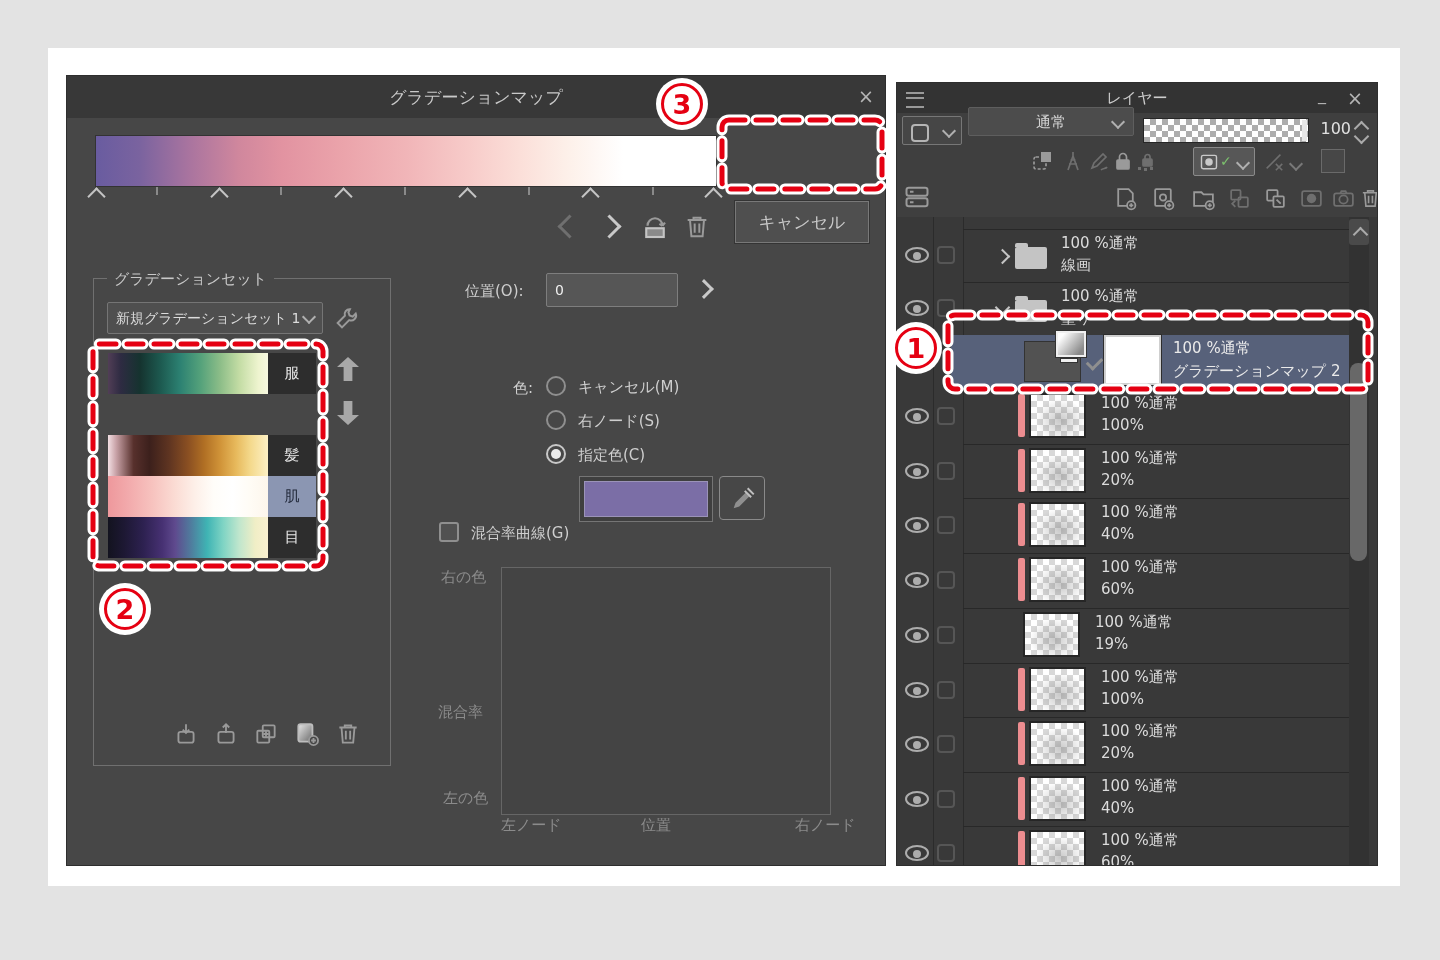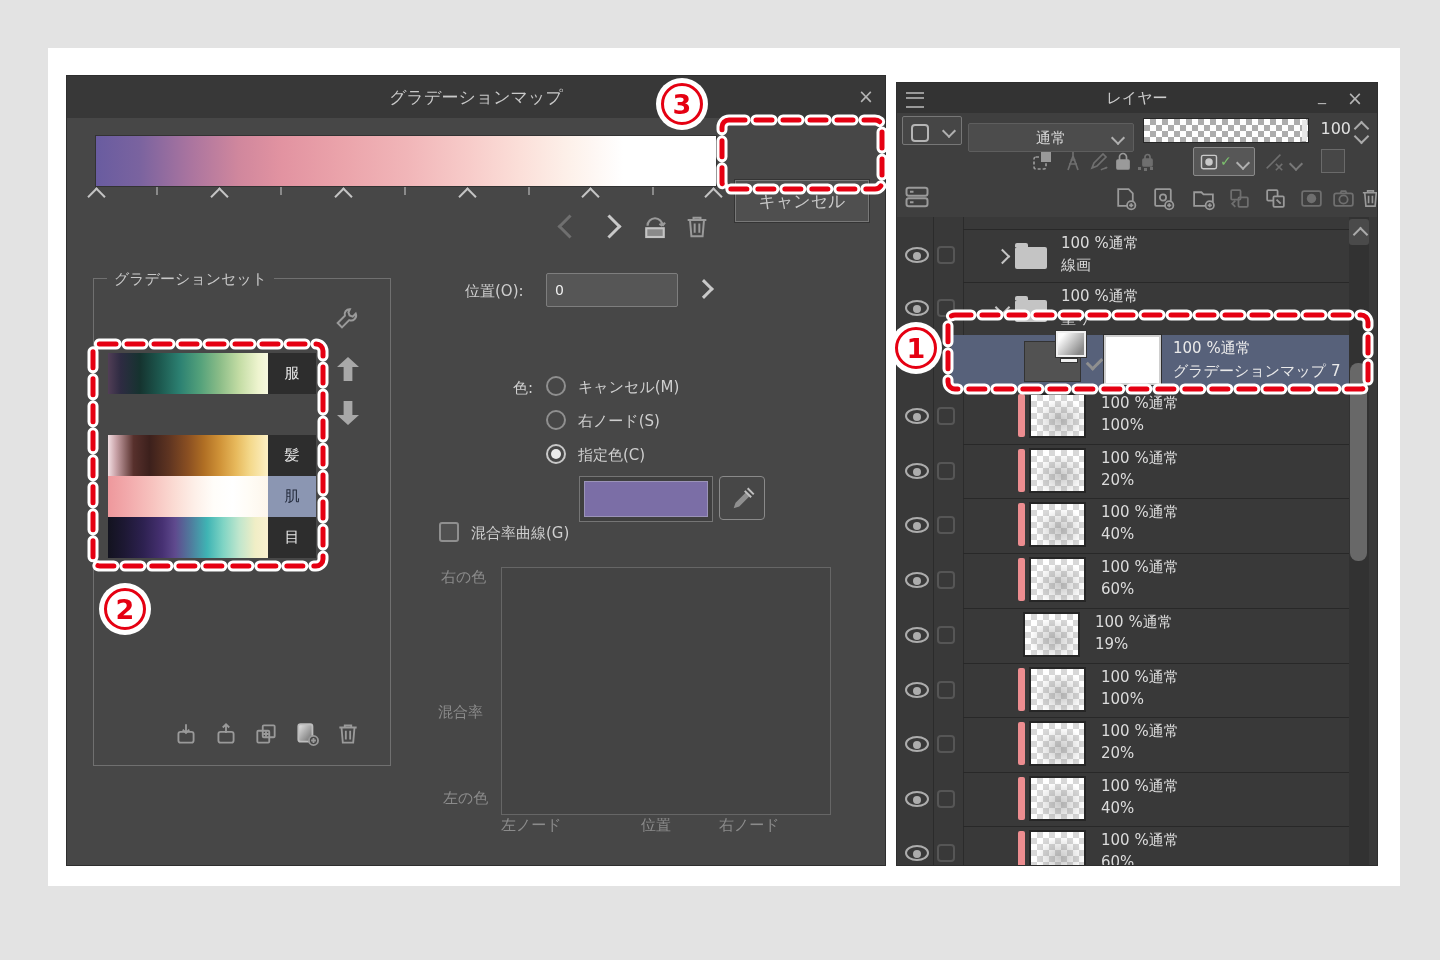--- a/index.html
+++ b/index.html
@@ -117,25 +117,29 @@
     <path d="M6 11a6 6 0 0 1 12 0"></path>
       <path d="M18 11l-2.5-1.5M18 11l2-2.5"></path>
       <rect x="5" y="13" width="14" height="7" fill="#8a8a8a" stroke="#c4c4c4"></rect>
   </svg>
   <svg class="ic" style="left:616px;top:136px" width="28" height="30" viewBox="0 0 24 24">
     <path d="M4 6h16M9 6V4h6v2"></path>
       <path d="M6 6l1.2 14h9.6L18 6"></path>
       <path d="M10 9v8M14 9v8"></path>
   </svg>
 
-  <div class="btn" style="left:668px;top:104px;width:134px;height:42px;line-height:40px">キャンセル</div>
+  <div class="btn" style="left:668px;top:125px;width:134px;height:42px;line-height:40px">キャンセル</div>
 
   <div class="groupbox"></div>
   <div class="grouplabel">グラデーションセット</div>
 
+  <div class="dd" style="left:40px;top:226px;width:216px;height:32px">
+    <span class="dd-text">新規グラデーションセット 1</span>
+    <span class="caret" style="right:8px;top:9px"></span>
+  </div>
   <svg class="ic" style="left:266px;top:228px" width="28" height="28" viewBox="0 0 24 24">
     <path d="M14.5 4.5a4.3 4.3 0 0 0-4.3 5.6L4 16.3 7.7 20l6.2-6.2a4.3 4.3 0 0 0 5.6-5.6l-2.6 2.6-2.7-1-1-2.7z"></path>
   </svg>
 
   <div class="prow" style="top:277px">
     <div class="pfill" style="background:linear-gradient(90deg,#513e56 0%,#2e2b42 8%,#15332f 20%,#1d5a50 33%,#2c8172 45%,#55a27b 58%,#8cbd88 70%,#c3dca4 82%,#eef4cf 94%,#f7f8e0 100%)"></div>
     <div class="plabel">服</div>
   </div>
   <div class="prow" style="top:359px">
     <div class="pfill" style="background:linear-gradient(90deg,#f2dfe3 0%,#c9a3a8 5%,#57302c 16%,#3c201c 26%,#5e3421 38%,#8a4f22 50%,#b06f24 60%,#d09338 70%,#e7b95c 80%,#f4d98c 89%,#fdf0c4 100%)"></div>
@@ -208,36 +212,36 @@
   </div>
 
   <span class="cbox" style="left:372px;top:446px"></span>
   <span class="label" style="left:404px;top:448px">混合率曲線(G)</span>
   <span class="label dim" style="left:374px;top:492px">右の色</span>
   <span class="label dim" style="left:371px;top:627px">混合率</span>
   <span class="label dim" style="left:376px;top:713px">左の色</span>
   <div class="curvebox"></div>
   <span class="label dim" style="left:434px;top:740px">左ノード</span>
   <span class="label dim" style="left:574px;top:740px">位置</span>
-  <span class="label dim" style="left:652px;top:740px">右ノード</span>
+  <span class="label dim" style="left:728px;top:740px">右ノード</span>
 </div>
 
 <div class="panel">
   <div class="pn-titlebar">
     <span class="bars"></span>
     <div class="pn-title">レイヤー</div>
     <span class="abs" style="left:421px;top:2px;color:#b5b5b5;font-size:16px">_</span>
     <span class="abs xglyph" style="left:450px;top:5px">×</span>
   </div>
 
   <div class="dd" style="left:5px;top:33px;width:60px;height:29px;background:#464646;border-color:#777">
     <span class="abs" style="left:8px;top:7px;width:14px;height:14px;border:2px solid #b5b5b5;border-radius:4px"></span>
     <span class="caret" style="right:7px;top:9px"></span>
   </div>
-  <div class="dd" style="left:71px;top:40px;width:166px;height:29px;background:#4c4c4c;border-color:#5e5e5e">
+  <div class="dd" style="left:71px;top:24px;width:166px;height:29px;background:#4c4c4c;border-color:#5e5e5e">
     <span class="abs" style="left:0;width:100%;text-align:center;line-height:28px;font-size:15px;color:#d5d5d5">通常</span>
     <span class="caret" style="right:10px;top:9px"></span>
   </div>
   <div class="opslider">
     <span class="ophandle"></span>
   </div>
   <span class="abs" style="left:418px;top:36px;width:36px;text-align:right;font-size:16px;color:#e0e0e0">100</span>
   <span class="spin" style="left:459px;top:40px;transform:rotate(-135deg)"></span>
   <span class="spin" style="left:459px;top:48px;transform:rotate(45deg)"></span>
 
@@ -350,21 +354,21 @@
     <span class="t2" style="left:164px;top:27px">塗り</span>
   </div>
   <div class="lrow" style="top:252px;height:54px">
     <div class="selbg"></div>
     <span class="eye" style="top:19px"></span>
     <div class="gthumb"></div>
     <div class="monitor"></div>
     <span class="vchk"></span>
     <div class="mthumb"></div>
     <span class="t1" style="left:276px;top:4px;color:#eaeaea">100 %通常</span>
-    <span class="t2" style="left:276px;top:27px;color:#eaeaea">グラデーションマップ 7</span>
+    <span class="t2" style="left:276px;top:27px;color:#eaeaea">グラデーションマップ 2</span>
   </div>
   <div class="lrow" style="top:306px;height:55px">
     <span class="eye" style="top:19px"></span>
     <span class="lcbx" style="top:18px"></span>
     <span class="cbar"></span>
     <div class="thumb" style="left:132px"></div>
     <span class="t1" style="left:204px;top:5px">100 %通常</span>
     <span class="t2" style="left:204px;top:27px">100%</span>
   </div>
   <div class="lrow" style="top:361px;height:54px">

